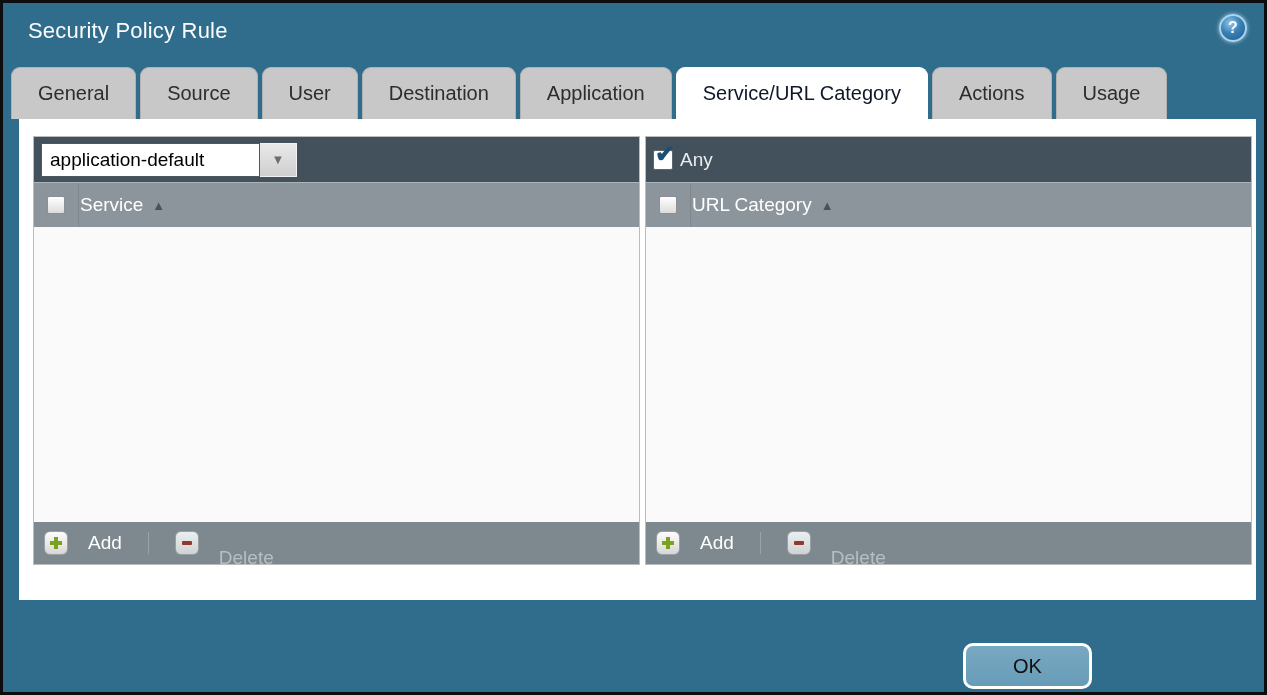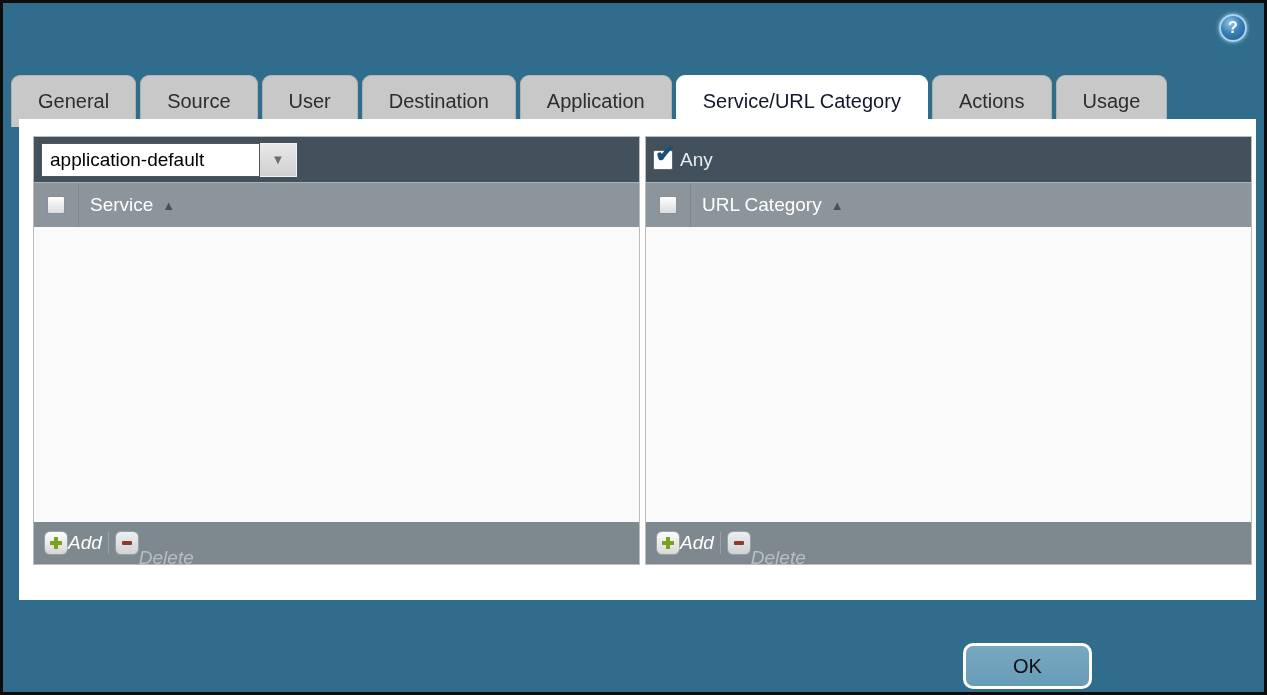--- a/index.html
+++ b/index.html
@@ -27,21 +27,21 @@
     background: radial-gradient(circle at 38% 30%, #8fc8ea 0%, #3b80b5 45%, #1e5b8d 100%);
     border: 2px solid #a9d5ee;
     box-shadow: 0 0 4px rgba(200,230,250,0.8);
     color: #fff; font-size: 16px; font-weight: bold;
     display: flex; align-items: center; justify-content: center;
     cursor: pointer;
   }
   
   .tabs {
     position: absolute; left: 8px; top: 64px; height: 52px;
-    display: flex; gap: 4px; align-items: flex-end; margin-top: 8px;
+    display: flex; gap: 4px; align-items: flex-end;
   }
   .tab {
     height: 52px; line-height: 50px;
     padding: 0 26px;
     background: #c8c8c8;
     border: 1px solid #b2b2b2; border-bottom: none;
     border-radius: 9px 9px 0 0;
     color: #2d2d2d; font-size: 20px;
     cursor: pointer; white-space: nowrap;
   }
@@ -74,30 +74,29 @@
     border-top: 1px solid #aab3b8;
     display: flex; align-items: center;
     color: #fff; font-size: 19px;
     cursor: pointer;
   }
   .header-checkcell {
     width: 45px; height: 100%;
     display: flex; align-items: center; justify-content: center;
     border-right: 1px solid #7d878d;
   }
-  .header-label { margin-left: 11px; }
+  .header-label { margin-left: 1px; }
   .sort-arrow { font-size: 13px; color: #4a5257; margin-left: 9px; }
   .panel-list { flex: 1 1 auto; background: #fafafa; }
   .panel-footer {
     height: 42px; flex: 0 0 42px;
     background: #7E898F;
     display: flex; align-items: center;
-    padding: 0 10px; gap: 0;
+    padding: 0 10px; gap: 20px;
     font-size: 19px;
-    font-style: italic;
   }
   .footer-divider { width: 1px; height: 22px; background: #99a2a8; margin: 0 6px; }
   .tool-icon {
     width: 24px; height: 24px; border-radius: 6px;
     background: linear-gradient(#fdfdfd, #d7d7d7);
     border: 1px solid #99a0a4;
     display: flex; align-items: center; justify-content: center;
     cursor: pointer;
   }
   .tool-icon.disabled { background: linear-gradient(#eceff0, #cfd3d5); cursor: default; }
@@ -149,20 +148,21 @@
   .btn-cancel { left: 1102px; width: 131px; background: linear-gradient(#d3d3d3, #c3c3c3); }
   
   .glyph { display: block; }
 </style>
 </head>
 <body>
 
 <div class="dialog">
 
   <div class="titlebar">
+    <div class="title">Security Policy Rule</div>
     <div class="help-icon">
       <span>?</span>
     </div>
   </div>
 
   <div class="tabs">
     <div class="tab">General</div>
     <div class="tab">Source</div>
     <div class="tab">User</div>
     <div class="tab">Destination</div>

